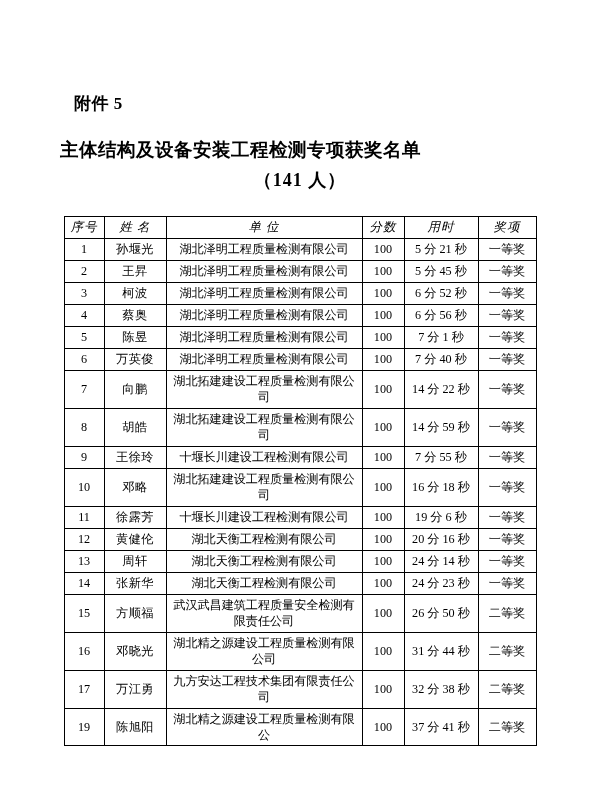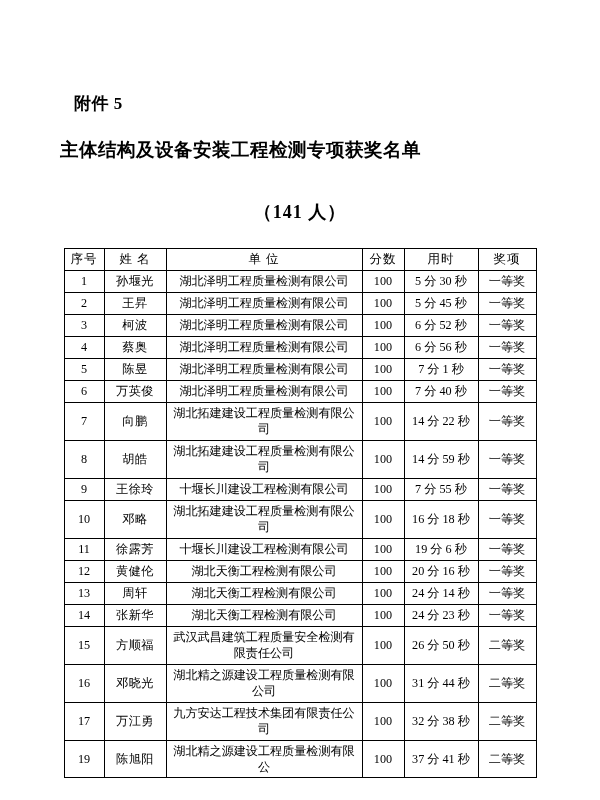--- a/index.html
+++ b/index.html
@@ -29,21 +29,21 @@
     font-family: "Liberation Serif", "DejaVu Serif", serif;
     padding-left: 14px;
   }
   .doc-title {
     margin-top: 22px;
     font-size: 18.5px;
     font-weight: bold;
     letter-spacing: 0.5px;
   }
   .doc-subtitle {
-    margin-top: 38px;
+    margin-top: 6px;
     text-align: center;
     font-size: 18px;
     font-weight: bold;
     letter-spacing: 1px;
   }
   table.award-table {
     margin: 24px auto 0 auto;
     border-collapse: collapse;
     width: 472px;
     table-layout: fixed;
@@ -57,20 +57,21 @@
     vertical-align: middle;
     padding: 2px 1px;
     line-height: 1.35;
     height: 22px;
     box-sizing: border-box;
   }
   table.award-table th {
     font-size: 12.5px;
     letter-spacing: 1px;
     height: 14px;
+    font-style: italic;
   }
   col.c-index { width: 40px; }
   col.c-name  { width: 62px; }
   col.c-unit  { width: 196px; }
   col.c-score { width: 42px; }
   col.c-time  { width: 74px; }
   col.c-award { width: 58px; }
 
   td.unit-cell {
     text-align: left;
@@ -116,21 +117,21 @@
         <th>用时</th>
         <th>奖项</th>
       </tr>
     </thead>
     <tbody>
         <tr>
           <td>1</td>
           <td class="name-cell">孙堰光</td>
           <td class="unit-cell">湖北泽明工程质量检测有限公司</td>
           <td>100</td>
-          <td>5 分 30 秒</td>
+          <td>5 分 21 秒</td>
           <td>一等奖</td>
         </tr>
         <tr>
           <td>2</td>
           <td class="name-cell">王昇</td>
           <td class="unit-cell">湖北泽明工程质量检测有限公司</td>
           <td>100</td>
           <td>5 分 45 秒</td>
           <td>一等奖</td>
         </tr>

